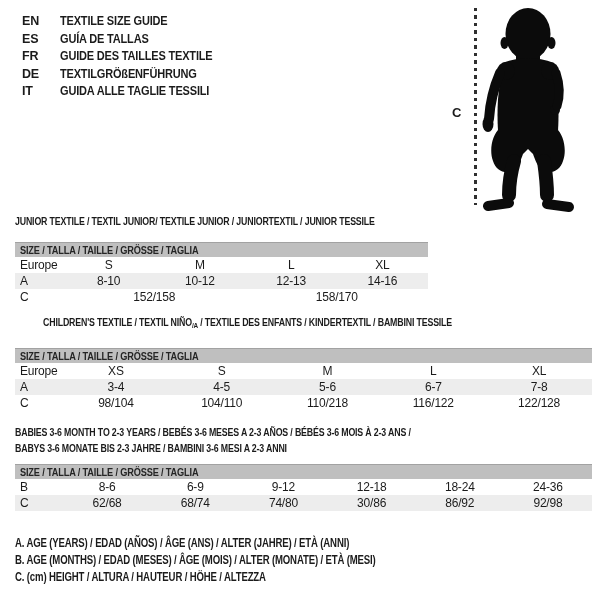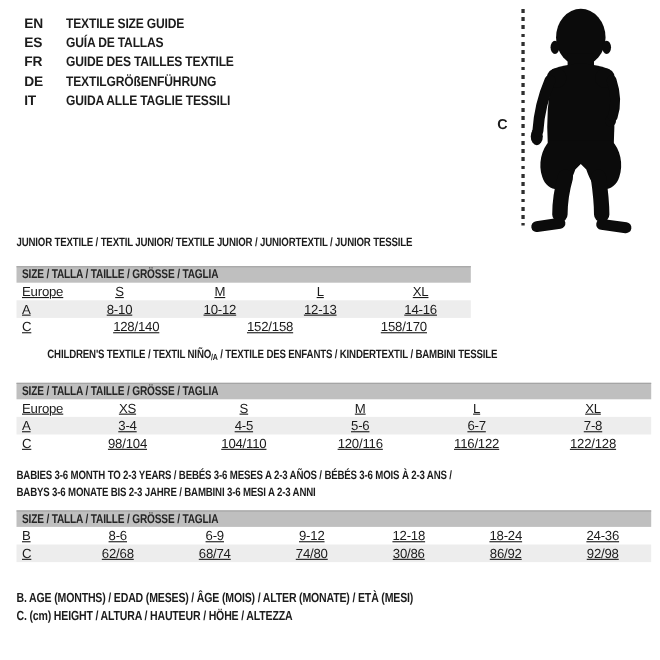--- a/index.html
+++ b/index.html
@@ -19,21 +19,21 @@
   .figwrap{position:absolute;left:466px;top:3px;width:130px;height:212px;}
   .dotline{position:absolute;left:474px;top:8px;width:3px;height:197px;
            background-image:repeating-linear-gradient(to bottom,#2f2f2f 0 3.5px,transparent 3.5px 7.5px);}
   .clabel{position:absolute;left:452px;top:105px;font-size:13px;font-weight:700;}
 
   
   .stitle{position:absolute;left:15px;font-size:11px;font-weight:700;white-space:nowrap;}
   .subb{font-size:8px;vertical-align:-2px;}
 
   
-  .tbl{position:absolute;left:15px;text-decoration:underline;}
+  .tbl{position:absolute;left:15px;}
   .bar{height:15px;line-height:15px;background:#bfbfbf;border-top:1px solid #a2a2a2;
        font-size:11.5px;font-weight:700;color:#252525;padding-left:5px;box-sizing:border-box;}
   .trow{display:flex;height:16px;line-height:16px;font-size:12px;}
   .trow.alt{background:#ededed;}
   .rlabel{flex:0 0 48px;padding-left:5px;box-sizing:border-box;}
   .cv{flex:1 1 0;text-align:center;}
 
   
   .notes{position:absolute;left:15px;top:535px;}
   .note{height:17px;line-height:17px;font-size:12px;font-weight:700;white-space:nowrap;}
@@ -110,21 +110,20 @@
     </div>
     <div class="trow alt">
       <span class="rlabel">A</span>
       <span class="cv">8-10</span>
       <span class="cv">10-12</span>
       <span class="cv">12-13</span>
       <span class="cv">14-16</span>
     </div>
     <div class="trow">
       <span class="rlabel">C</span>
-      <span class="cv">128/140</span>
       <span class="cv">152/158</span>
       <span class="cv">158/170</span>
     </div>
   </div>
 
   <div class="stitle" style="top:316px;margin-left:28px;">
     <span class="cx"><span>CHILDREN'S TEXTILE / TEXTIL NIÑO</span><span class="subb">/A</span><span> / TEXTILE DES ENFANTS / KINDERTEXTIL / BAMBINI TESSILE</span></span>
   </div>
   <div class="tbl" style="top:348px;width:577px;">
     <div class="bar">
@@ -143,21 +142,21 @@
       <span class="cv">3-4</span>
       <span class="cv">4-5</span>
       <span class="cv">5-6</span>
       <span class="cv">6-7</span>
       <span class="cv">7-8</span>
     </div>
     <div class="trow">
       <span class="rlabel">C</span>
       <span class="cv">98/104</span>
       <span class="cv">104/110</span>
-      <span class="cv">120/116</span>
+      <span class="cv">110/218</span>
       <span class="cv">116/122</span>
       <span class="cv">122/128</span>
     </div>
   </div>
 
   <div class="stitle" style="top:426px;">
     <span class="cx">BABIES 3-6 MONTH TO 2-3 YEARS / BEBÉS 3-6 MESES A 2-3 AÑOS / BÉBÉS 3-6 MOIS À 2-3 ANS /</span>
   </div>
   <div class="stitle" style="top:442px;">
     <span class="cx">BABYS 3-6 MONATE BIS 2-3 JAHRE / BAMBINI 3-6 MESI A 2-3 ANNI</span>
@@ -180,17 +179,18 @@
       <span class="cv">62/68</span>
       <span class="cv">68/74</span>
       <span class="cv">74/80</span>
       <span class="cv">30/86</span>
       <span class="cv">86/92</span>
       <span class="cv">92/98</span>
     </div>
   </div>
 
   <div class="notes">
+    <div class="note"><span class="cx">A. AGE (YEARS) / EDAD (AÑOS) / ÂGE (ANS) / ALTER (JAHRE) / ETÀ (ANNI)</span></div>
     <div class="note"><span class="cx">B. AGE (MONTHS) / EDAD (MESES) / ÂGE (MOIS) / ALTER (MONATE) / ETÀ (MESI)</span></div>
     <div class="note"><span class="cx">C. (cm) HEIGHT / ALTURA / HAUTEUR / HÖHE / ALTEZZA</span></div>
   </div>
 
 </div>
 
 </body></html>

